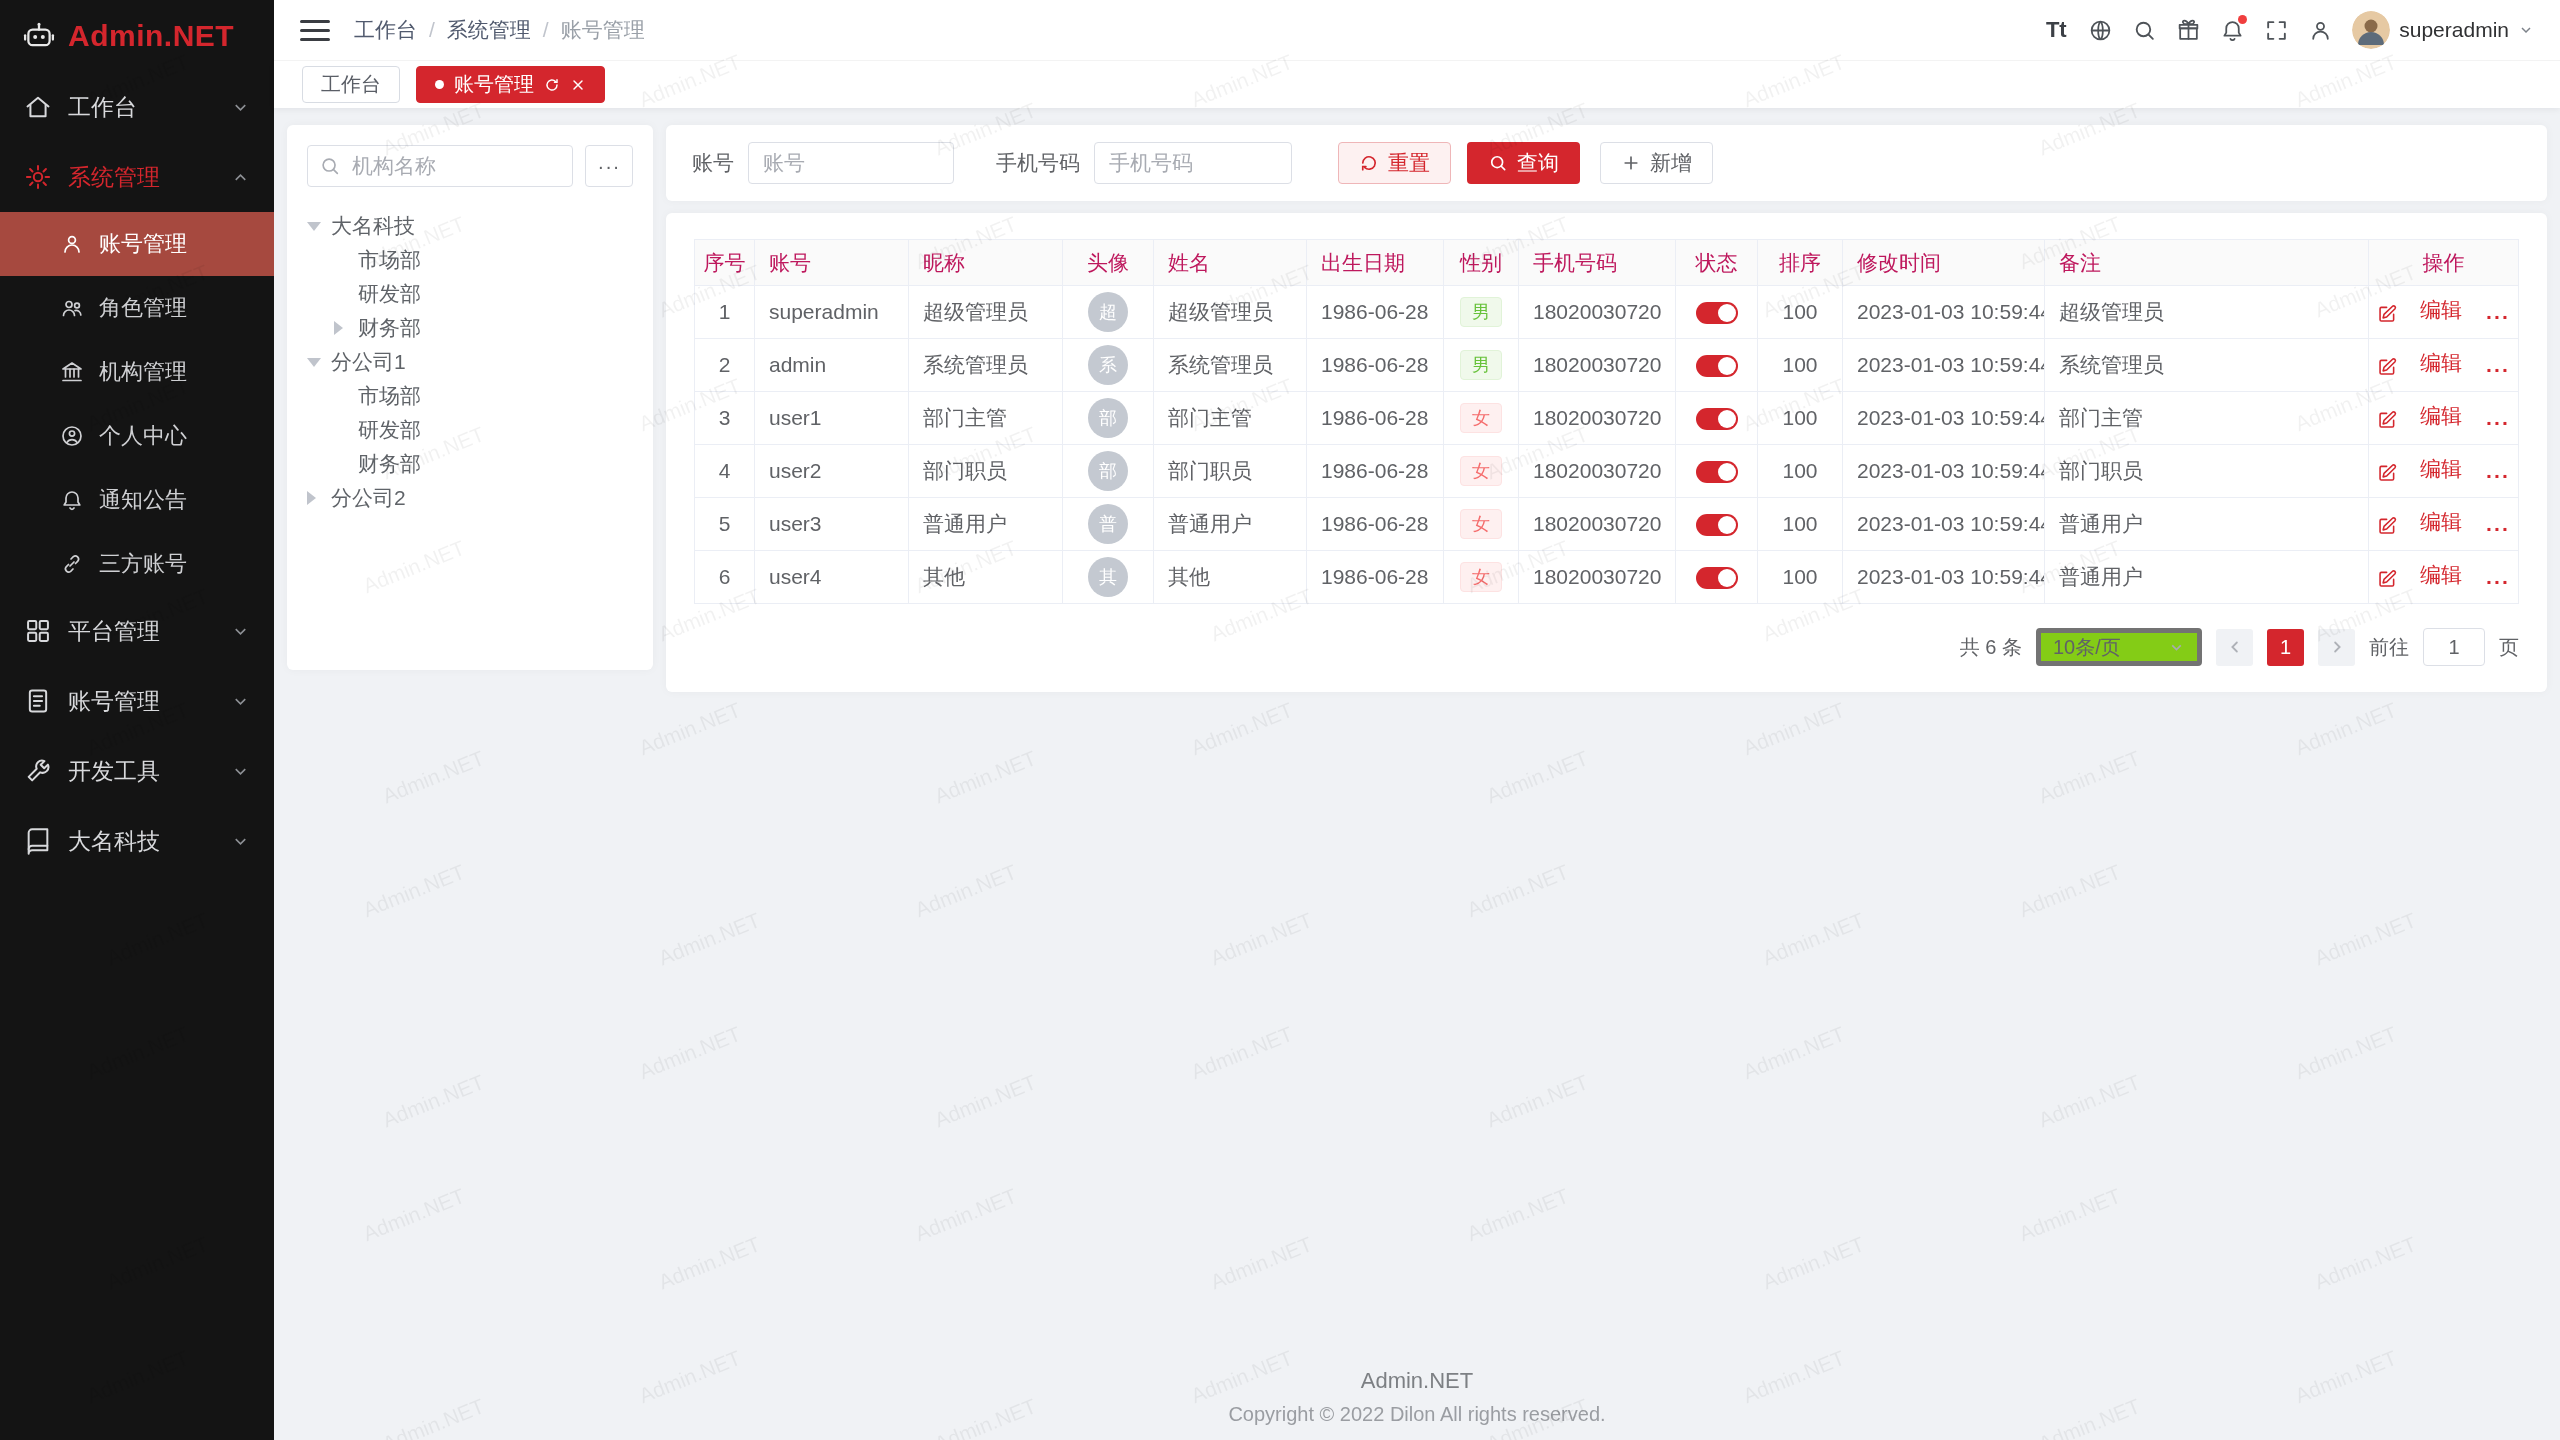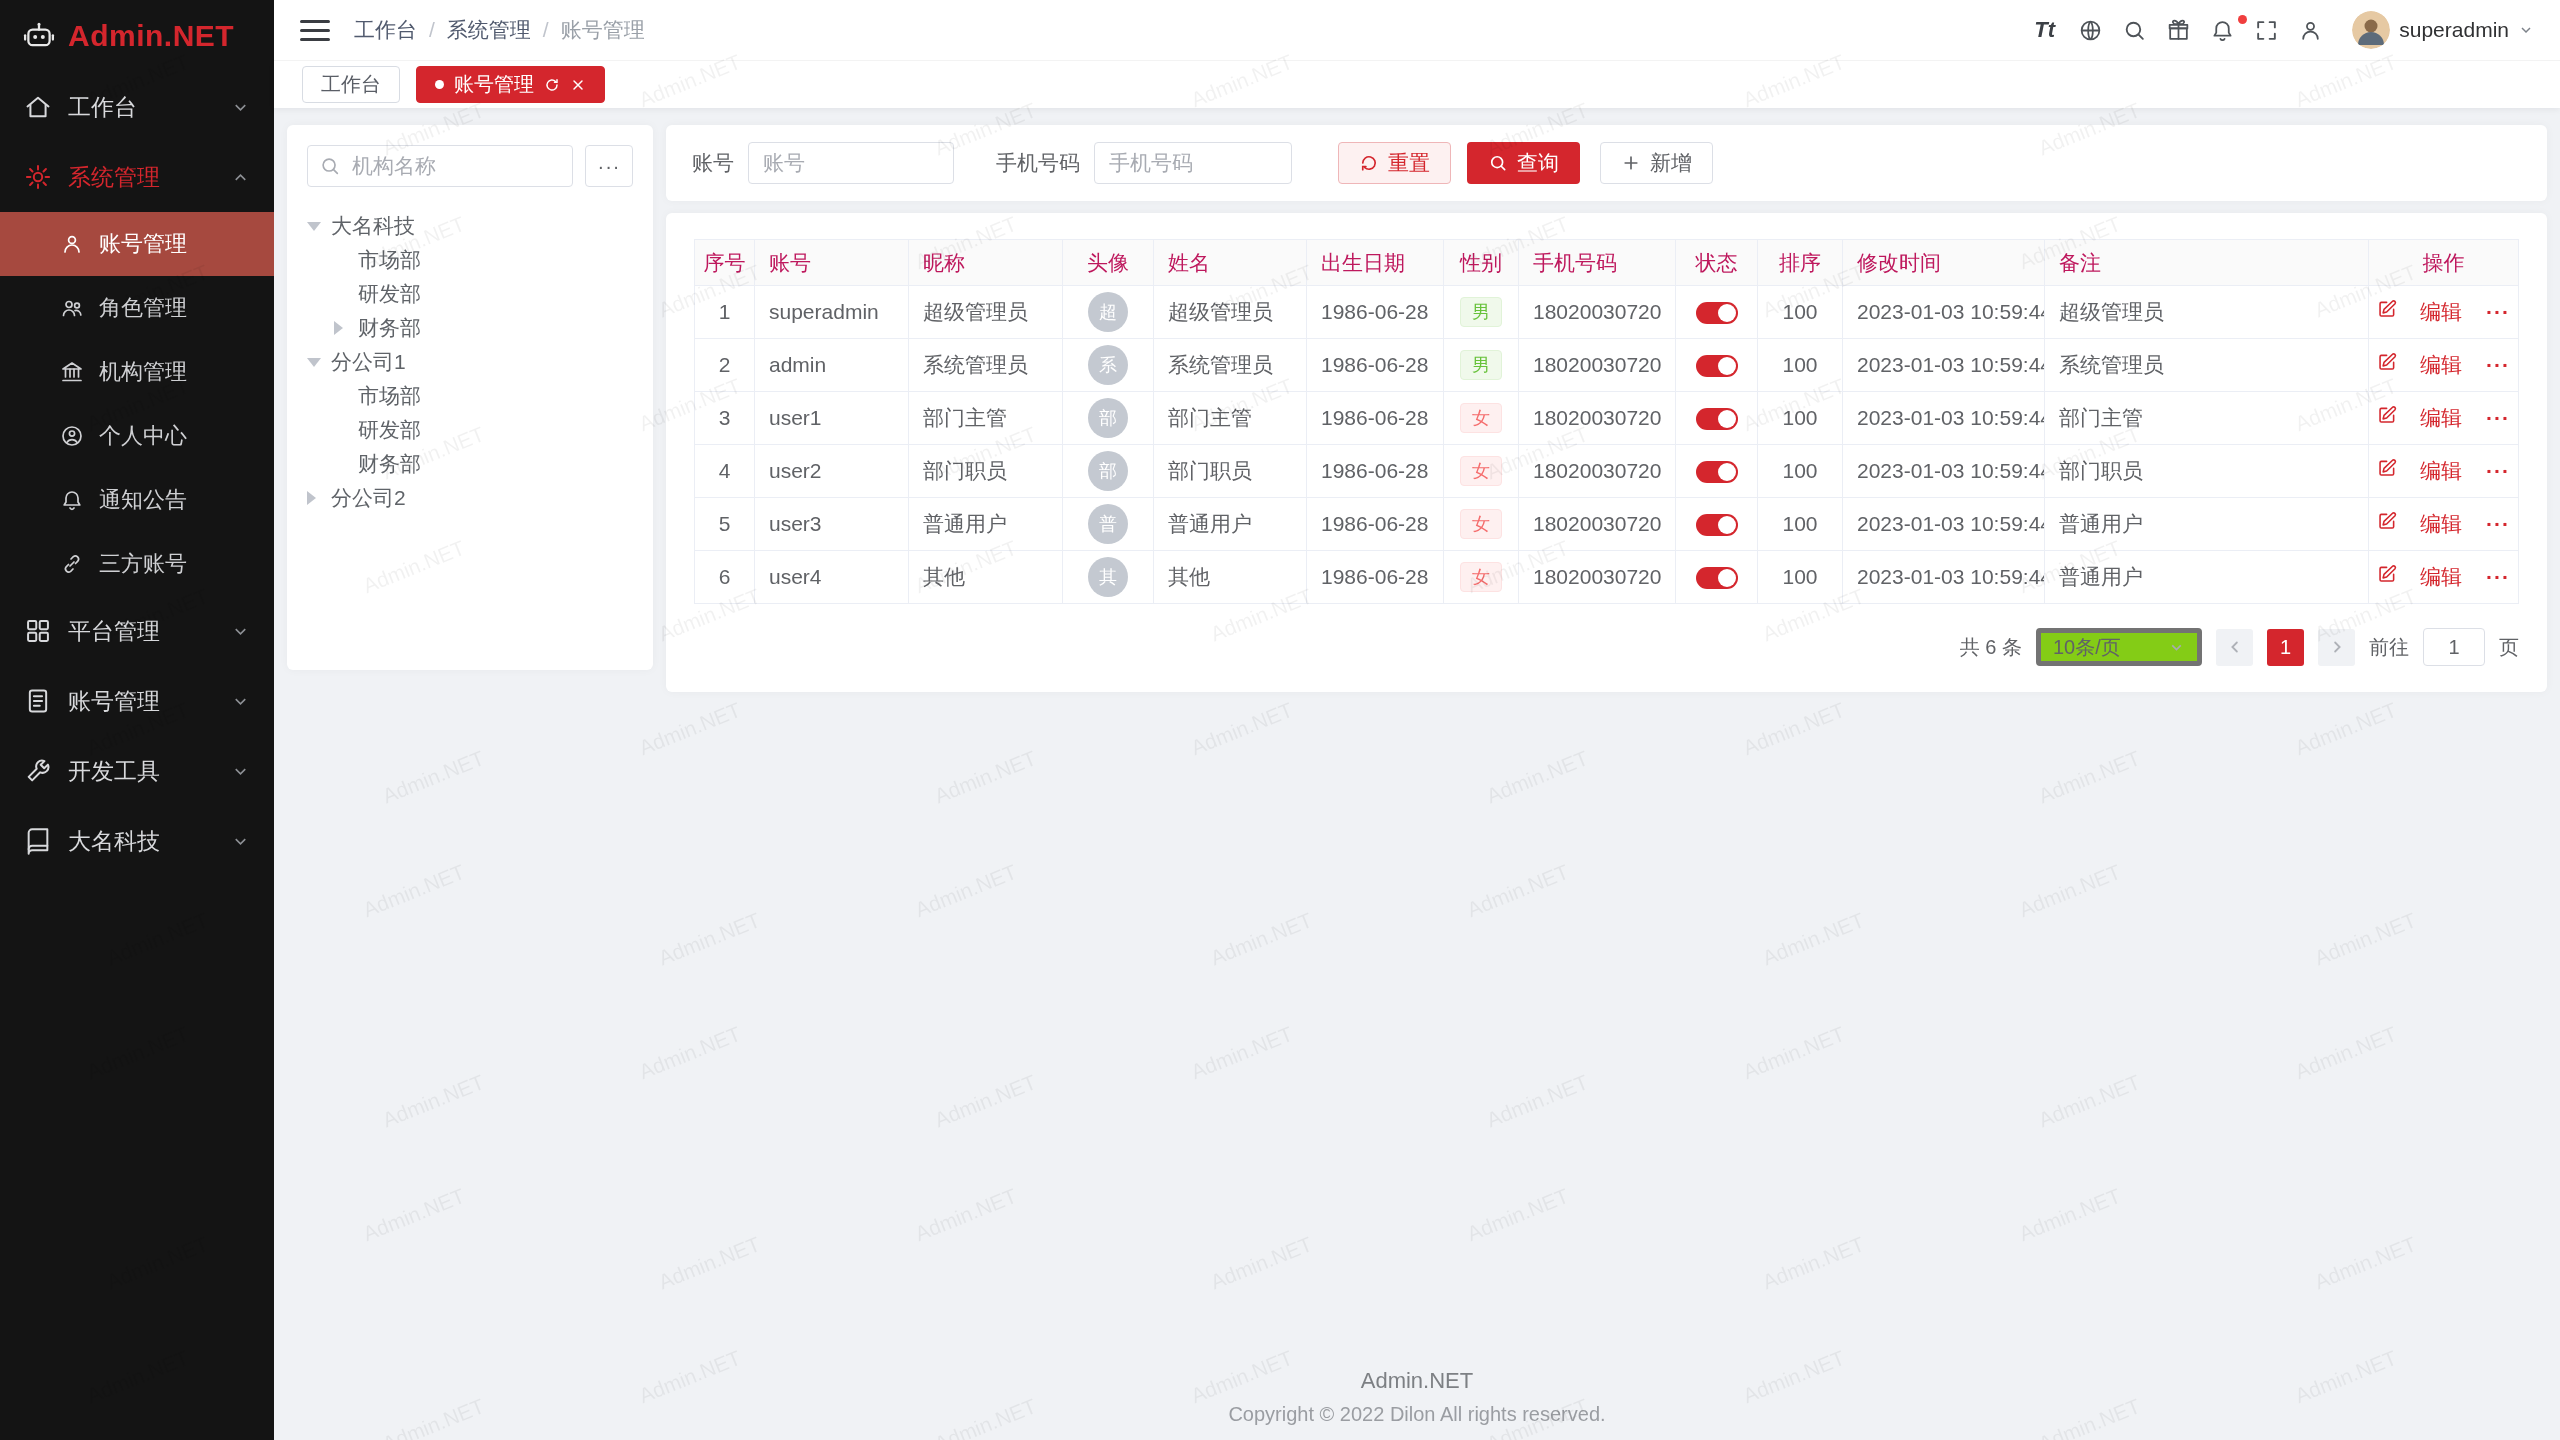--- a/index.html
+++ b/index.html
@@ -39,21 +39,21 @@
 
   
   .topbar{position:fixed;left:274px;top:0;right:0;height:60px;background:#fff;display:flex;align-items:center;padding:0 26px;z-index:20;}
   .burger{width:30px;height:30px;display:flex;flex-direction:column;justify-content:center;gap:6px;cursor:pointer;margin-right:24px;}
   .burger i{display:block;height:3px;background:#3a3d42;border-radius:2px;}
   .crumbs{display:flex;align-items:center;gap:12px;font-size:21px;}
   .crumb{color:#515a6e;cursor:pointer;}
   .crumb.current{color:#9aa0a8;cursor:default;}
   .crumb-sep{color:#c0c4cc;}
   .hr-icons{margin-left:auto;display:flex;align-items:center;}
-  .hicon{width:44px;height:44px;display:flex;align-items:center;color:#4e5358;cursor:pointer;position:relative;font-style:italic;}
+  .hicon{width:44px;height:44px;display:flex;align-items:center;justify-content:center;color:#4e5358;cursor:pointer;position:relative;}
   .hicon svg{width:25px;height:25px;}
   .hicon .tt{font-size:22px;font-weight:bold;color:#3c4046;}
   .badge-dot{position:absolute;top:7px;right:7px;width:9px;height:9px;border-radius:50%;background:#f03e3e;}
   .userbox{display:flex;align-items:center;gap:9px;margin-left:10px;cursor:pointer;}
   .avatar-img{width:38px;height:38px;border-radius:50%;overflow:hidden;flex:none;}
   .username{font-size:21px;color:#303133;}
   .userbox .chev svg{width:16px;height:16px;color:#7d828a;}
 
   
   .tabbar{position:fixed;left:274px;top:60px;right:0;height:48px;background:#fff;display:flex;align-items:center;
@@ -108,21 +108,21 @@
   td{height:53px;}
   th.c,td.c{text-align:center;padding:0 4px;}
   .avatar{display:inline-flex;align-items:center;justify-content:center;width:40px;height:40px;border-radius:50%;
     background:#c4c9d1;color:#fff;font-size:18px;vertical-align:middle;}
   .tag{display:inline-flex;align-items:center;justify-content:center;height:30px;padding:0 11px;border-radius:4px;font-size:18px;}
   .tag.male{background:#f0f9eb;border:1px solid #e1f3d8;color:var(--male-color);}
   .tag.female{background:#fef0f0;border:1px solid #fde2e2;color:var(--female-color);}
   .switch{display:inline-block;width:42px;height:22px;border-radius:11px;background:var(--accent);position:relative;vertical-align:middle;cursor:pointer;}
   .switch .knob{position:absolute;right:2px;top:2px;width:18px;height:18px;border-radius:50%;background:#fff;}
   .op-cell{color:var(--accent);}
-  .op-edit{display:inline-flex;align-items:flex-start;gap:22px;cursor:pointer;color:var(--accent);font-size:21px;}
+  .op-edit{display:inline-flex;align-items:flex-end;gap:22px;cursor:pointer;color:var(--accent);font-size:21px;}
   .op-edit svg{width:21px;height:21px;}
   .op-more{display:inline-block;margin-left:18px;cursor:pointer;color:var(--accent);font-weight:bold;letter-spacing:1px;}
 
   
   .pagination{display:flex;justify-content:flex-end;align-items:center;gap:14px;margin-top:24px;font-size:20px;color:#606266;}
   .pg-size{height:38px;width:166px;border:5px solid #737373;border-radius:4px;display:flex;align-items:center;
     justify-content:space-between;padding:0 12px;cursor:pointer;background:#84cc16;color:#606266;}
   .pg-size svg{width:17px;height:17px;color:#a8abb2;}
   .pg-btn{min-width:37px;height:37px;background:#f0f2f5;border-radius:3px;display:flex;align-items:center;justify-content:center;
     font-size:20px;color:#606266;}

